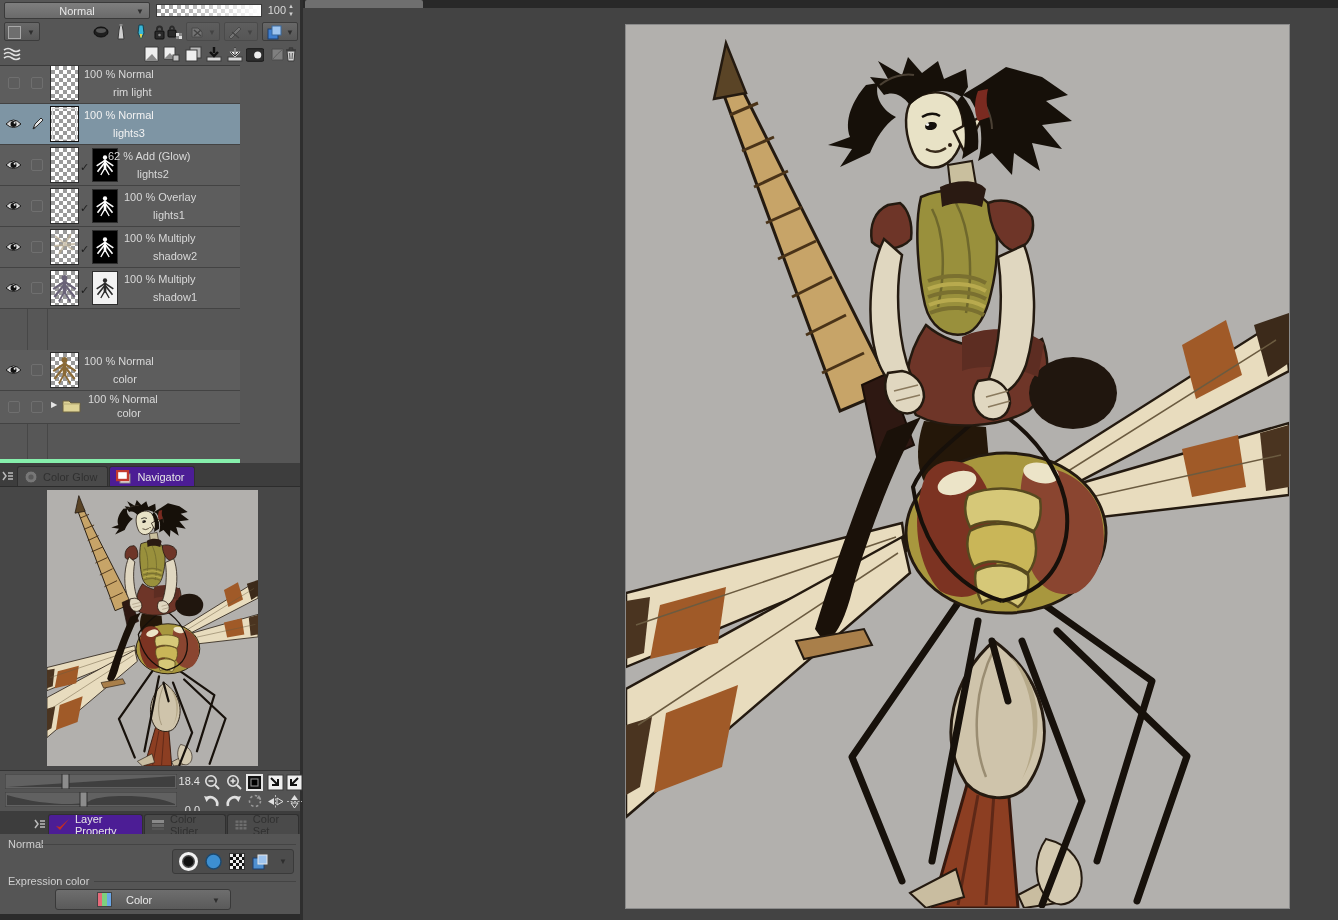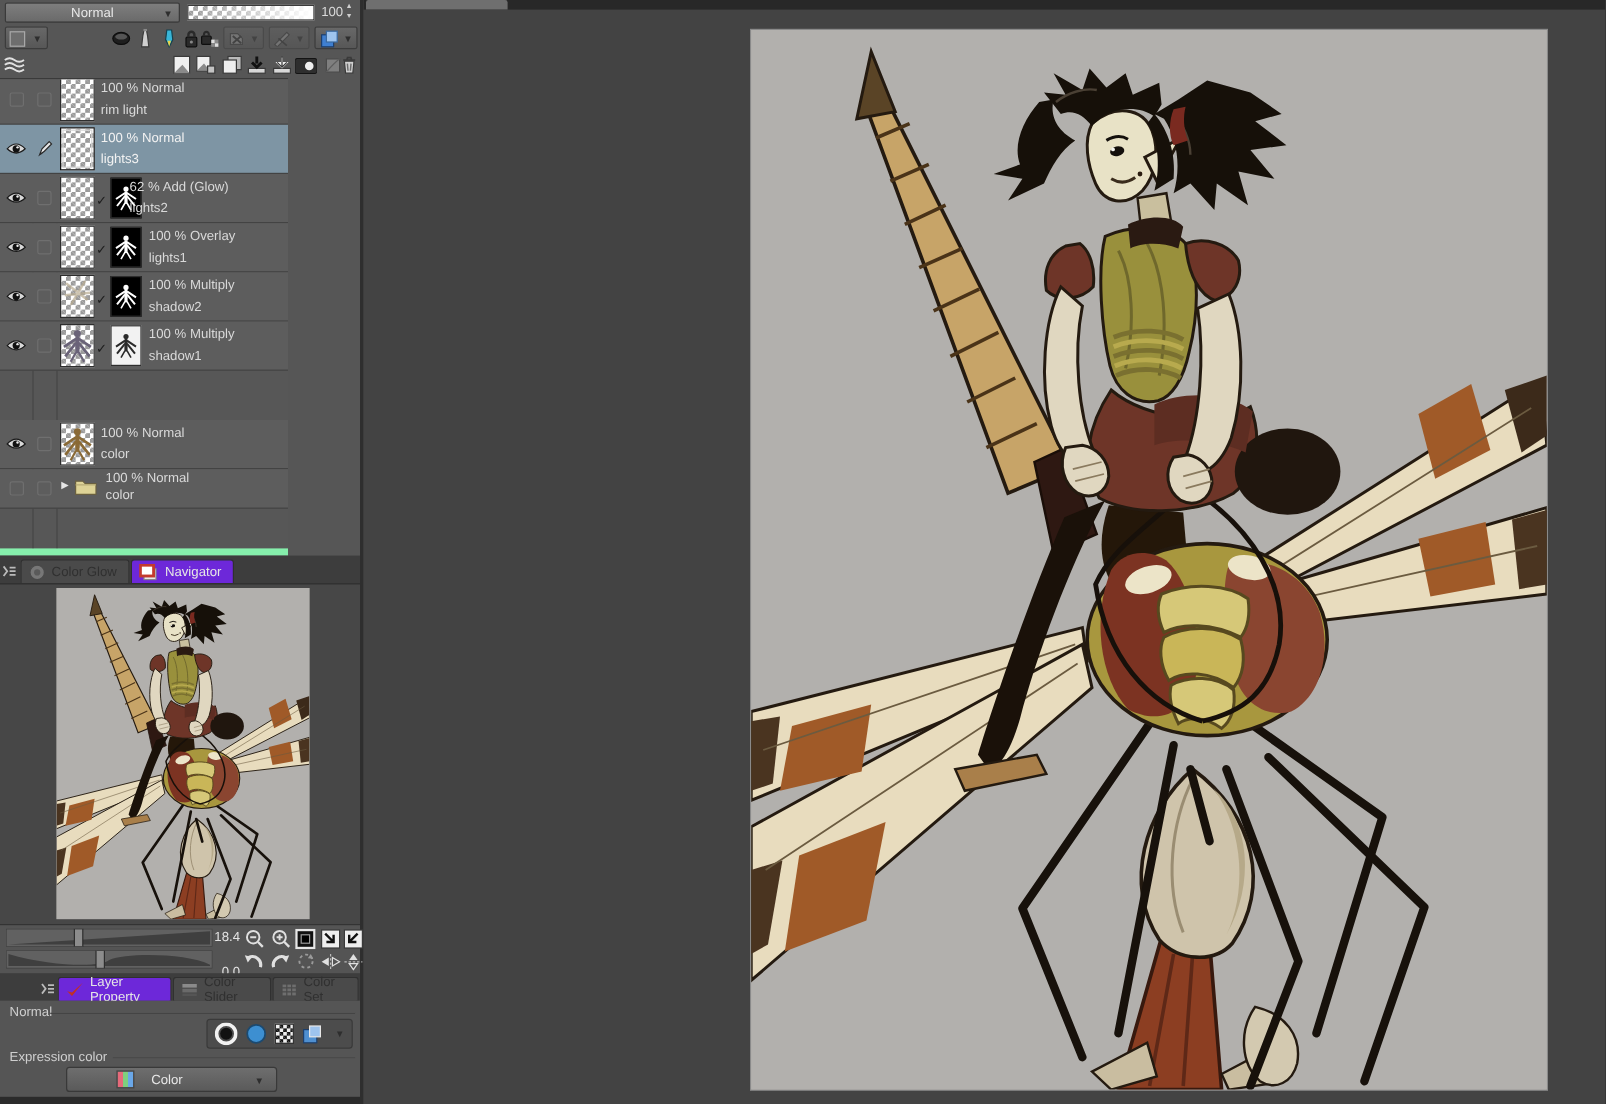--- a/index.html
+++ b/index.html
@@ -13,43 +13,43 @@
   .tb-row{position:absolute;left:0;width:300px;}
   .btn{background:linear-gradient(#686868,#575757);border:1px solid #3c3c3c;border-radius:2px;}
   .dd{display:flex;align-items:center;justify-content:center;background:linear-gradient(#7e7e7e,#6a6a6a);border:1px solid #3a3a3a;border-radius:2px;color:#e8e8e8;}
   .chev{font-size:8px;color:#2e2e2e;line-height:1;}
   .checker{background-image:
       linear-gradient(45deg,#9a9a9a 25%,transparent 25%,transparent 75%,#9a9a9a 75%),
       linear-gradient(45deg,#9a9a9a 25%,transparent 25%,transparent 75%,#9a9a9a 75%);
       background-size:8px 8px;background-position:0 0,4px 4px;background-color:#fff;}
   .icon16{display:inline-flex;width:18px;height:18px;align-items:center;justify-content:center;}
   
-  .layers{position:absolute;left:0;top:65px;width:240px;height:398px;background:#575757;border-top:1px solid #3a3a3a;border-bottom:6px solid #86efac;overflow:hidden;}
+  .layers{position:absolute;left:0;top:65px;width:240px;height:398px;background:#575757;border-top:1px solid #3a3a3a;border-bottom:4px solid #86efac;overflow:hidden;}
   .lrow{position:absolute;left:0;width:288px;border-bottom:1px solid #434343;background:#5d5d5d;}
   .lrow.sel{background:#7e95a4;}
   .col-sep{position:absolute;top:0;bottom:0;width:1px;background:#474747;}
   .eyecell{position:absolute;left:0;top:0;bottom:0;width:27px;display:flex;align-items:center;justify-content:center;}
   .lockcell{position:absolute;left:27px;top:0;bottom:0;width:20px;display:flex;align-items:center;justify-content:center;}
   .chkbox{width:12px;height:12px;border:1px solid #6f6f6f;border-radius:2px;}
   .thumb{position:absolute;left:50px;top:2px;width:29px;height:36px;border:1px solid #2e2e2e;}
   .thumb.selthumb{outline:1px solid #d9d9d9;outline-offset:-3px;}
   .maskthumb{position:absolute;left:92px;top:3px;width:26px;height:34px;border:1px solid #2e2e2e;background:#000;display:flex;align-items:center;justify-content:center;}
   .maskthumb.white{background:#f2f2f2;color:#2b2b2b;}
   .maskthumb svg{width:20px;height:28px;}
   .chkmark{position:absolute;left:80px;top:16px;font-size:11px;color:#1d1d1d;}
   .meta{position:absolute;top:3px;}
   .meta .l1{height:18px;line-height:16px;}
-  .meta .l2{height:16px;line-height:16px;}
+  .meta .l2{height:16px;line-height:16px;margin-left:29px;}
   .scroll{position:absolute;left:288px;top:0;width:12px;height:398px;background:#494949;border-left:1px solid #3a3a3a;}
   .scroll .sbtn{position:absolute;left:0;width:12px;height:13px;background:#5f5f5f;border:1px solid #3a3a3a;display:flex;align-items:center;justify-content:center;font-size:6px;color:#cfcfcf;}
   .scroll .sthumb{position:absolute;left:0;width:12px;background:#606060;border:1px solid #3a3a3a;border-radius:2px;}
   
   .tabbar{position:absolute;left:0;width:300px;height:23px;background:#3d3d3d;display:flex;align-items:flex-end;}
   .ptab{height:20px;display:flex;align-items:center;gap:5px;padding:0 10px 0 6px;margin-right:1px;border:1px solid #303030;border-bottom:none;border-radius:3px 3px 0 0;}
-  .ptab.active{background:#6d28d9;color:#e6e6e6;align-items:center;}
+  .ptab.active{background:#4c1d95;color:#e6e6e6;align-items:center;}
   .ptab.inactive{background:#4a4a4a;color:#303030;}
   .collapse{width:14px;height:16px;margin:0 2px 2px 1px;display:flex;align-items:center;justify-content:center;}
   
   .navpanel{position:absolute;left:0;top:486px;width:300px;height:284px;background:#474747;border-top:1px solid #2c2c2c;}
   .navpreview{position:absolute;left:47px;top:3px;width:211px;height:276px;background:#b2b0ad;overflow:hidden;}
   .navctrl{position:absolute;left:0;top:770px;width:300px;height:42px;background:#545454;border-top:1px solid #333;}
   .navval{position:absolute;width:34px;text-align:right;color:#e2e2e2;}
   .nbtn{position:absolute;width:19px;height:18px;display:flex;align-items:center;justify-content:center;}
   
   .lp{position:absolute;left:0;top:834px;width:300px;height:80px;background:#555;}

